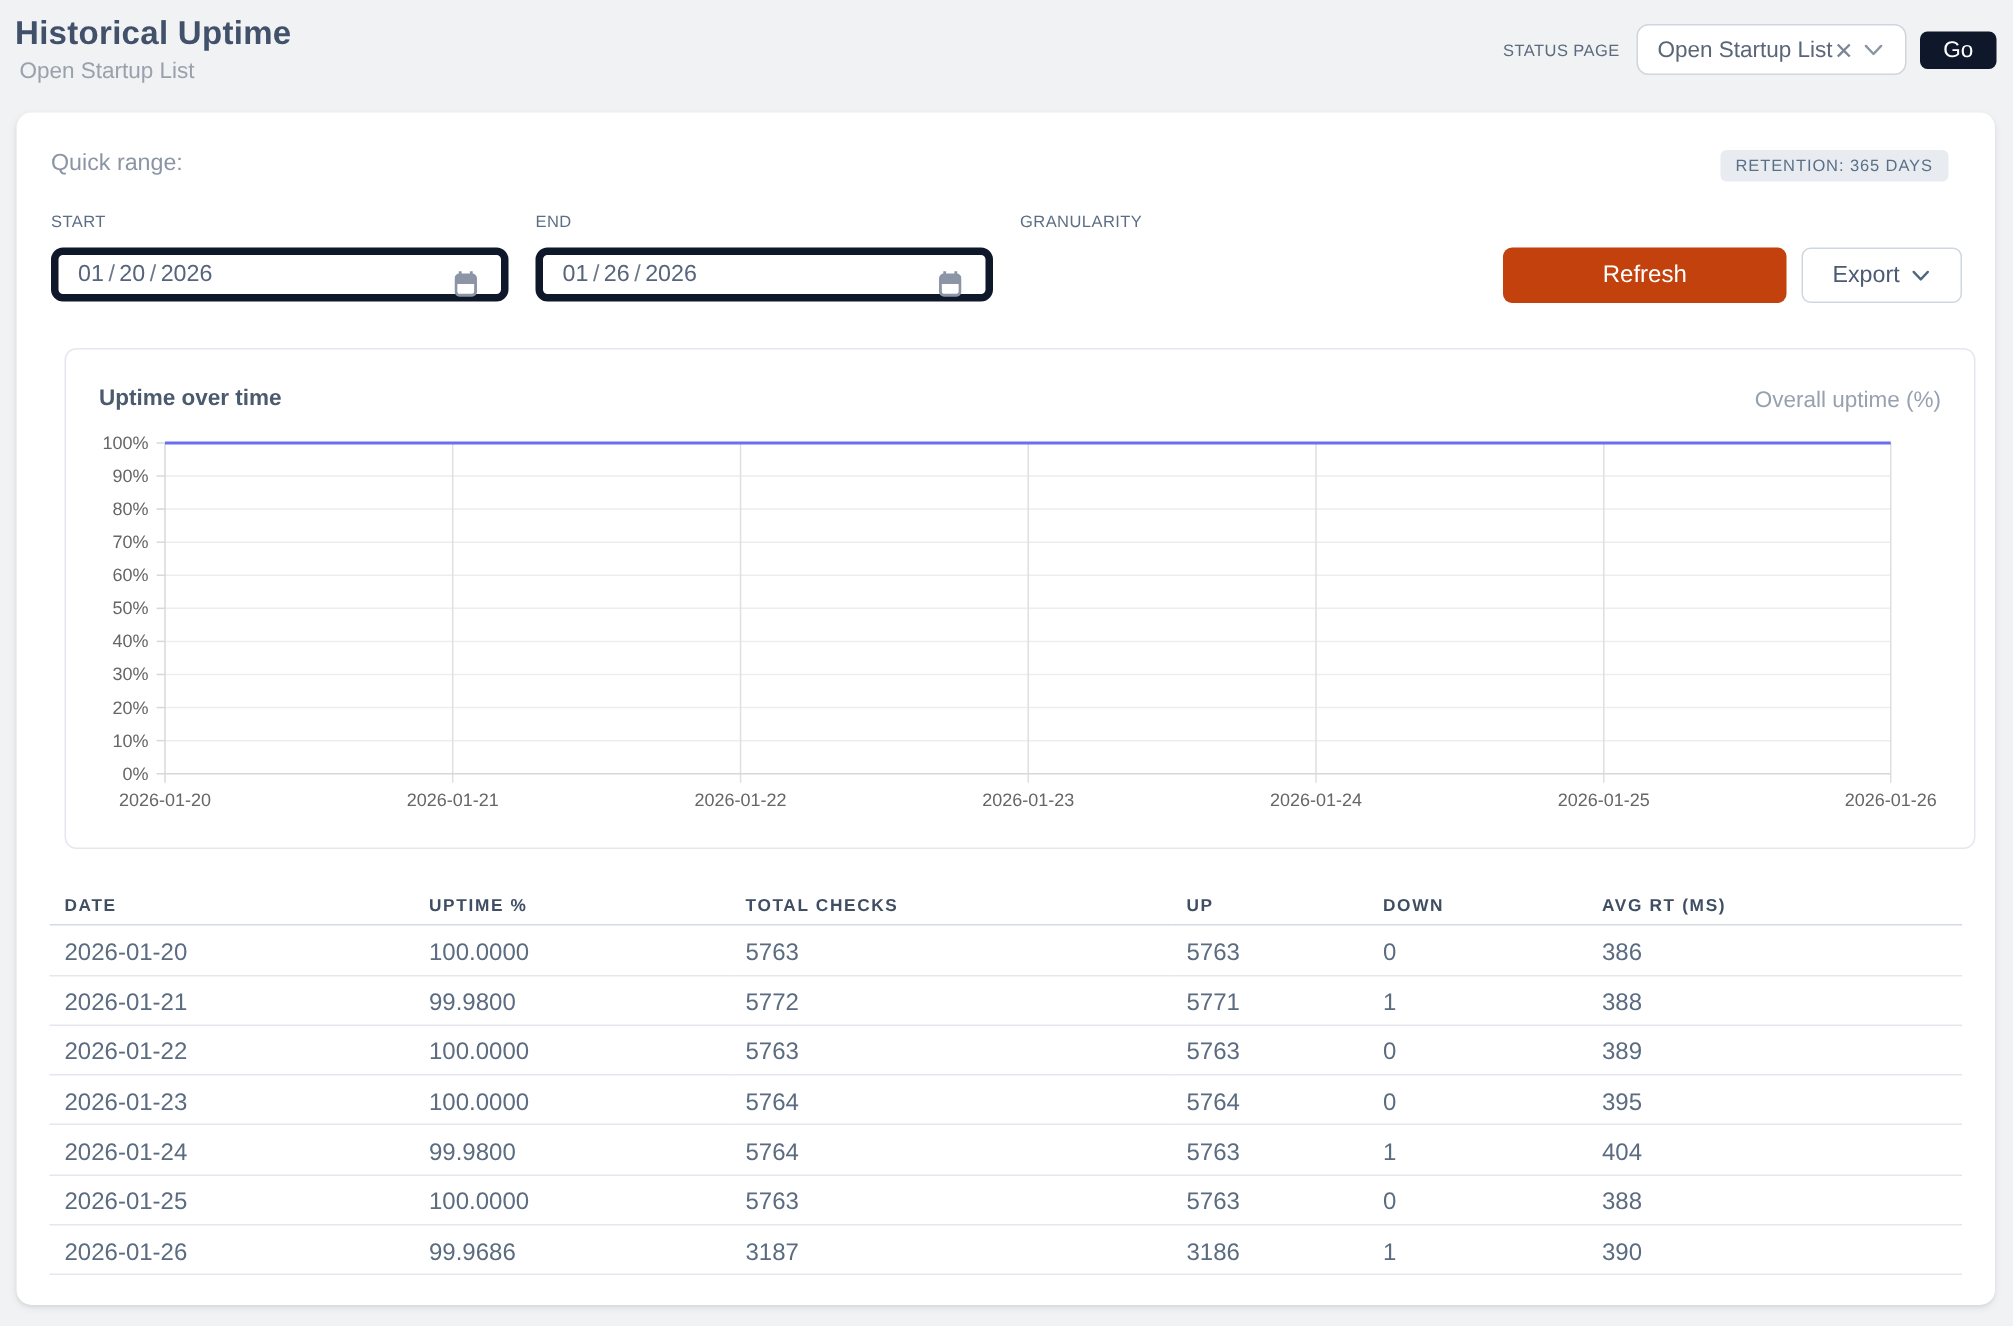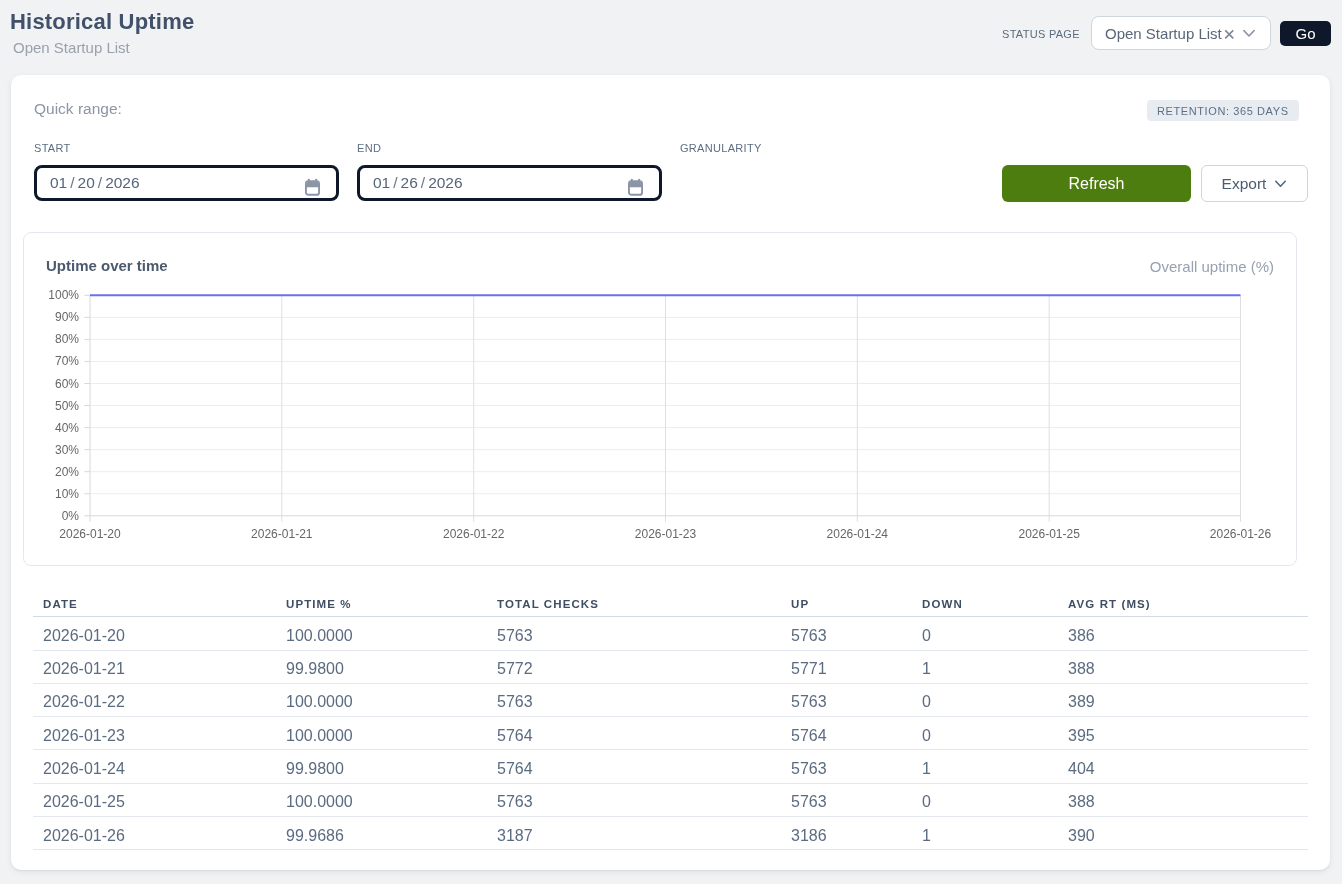--- a/index.html
+++ b/index.html
@@ -19,29 +19,29 @@
   
   .card { left:11px; top:75px; width:1319px; height:795px; background:#fff; border-radius:10px; box-shadow:0 1px 2px rgba(16,24,40,.06), 0 2px 6px rgba(16,24,40,.07); }
 
   .qr-label { left:23px; top:25px; font-size:15.5px; color:#8b95a5; }
   .seg { left:118px; top:23.5px; display:flex; border:1px solid #7a8da6; border-radius:6px; overflow:hidden; background:#fff; }
   .seg div { font-size:13px; color:#5a6b83; height:23px; display:flex; align-items:center; justify-content:center; border-left:1px solid #7a8da6; }
   .seg div:first-child { border-left:none; }
   .badge { left:1136px; top:25px; height:21px; background:#e8ecf1; border-radius:4px; color:#5a7089; font-size:11px; font-weight:400; letter-spacing:0.6px; display:flex; align-items:center; padding:0 10px; }
 
   .flabel { font-size:11px; font-weight:400; color:#5d6e84; letter-spacing:0.3px; }
-  .input { height:36px; border:3px solid #0f172a; border-radius:8px; background:#fff; display:flex; align-items:center; font-size:16px; color:#56657b; }
+  .input { height:36px; border:5px solid #0f172a; border-radius:8px; background:#fff; display:flex; align-items:center; font-size:16px; color:#56657b; }
   .dateval { display:flex; align-items:center; padding-left:13px; font-size:15.5px; }
   .dateval span.sl { margin:0 3px; color:#6b7889; }
   .calicon { position:absolute; right:16.5px; top:9.5px; }
-  .btn-refresh { left:991px; top:90px; width:189px; height:37px; background:#4d7c0f; border-radius:6px; color:#fff; font-size:16px; display:flex; align-items:center; justify-content:center; }
+  .btn-refresh { left:991px; top:90px; width:189px; height:37px; background:#c2410c; border-radius:6px; color:#fff; font-size:16px; display:flex; align-items:center; justify-content:center; }
   .btn-export { left:1190px; top:90px; width:107px; height:37px; background:#fff; border:1px solid #cfd6de; border-radius:6px; color:#4b5b72; font-size:15.5px; display:flex; align-items:center; justify-content:center; gap:8px; }
 
   
-  .chart-card { left:12px; top:156.5px; width:1274px; height:334px; border:1px solid #e4e8ee; border-radius:8px; background:#fff; }
+  .chart-card { left:32px; top:156.5px; width:1274px; height:334px; border:1px solid #e4e8ee; border-radius:8px; background:#fff; }
   .ct { left:22px; top:24px; font-size:15px; font-weight:700; color:#4c5a6e; }
   .cl { right:22px; top:25px; font-size:15px; color:#97a1b0; }
 
   
   .tablewrap { left:22px; top:515.5px; width:1275px; }
   table { border-collapse:collapse; width:100%; table-layout:fixed; font-family:"Liberation Sans", sans-serif; }
   th { font-size:11.5px; font-weight:700; color:#3f4e63; letter-spacing:1.1px; text-align:left; padding:7px 0 6.8px 10px; border-bottom:1px solid #d4dae2; }
   td { font-size:16px; color:#5b6b80; padding:4.6px 0 0 10px; height:33.3px; border-bottom:1px solid #e4e8ee; }
 </style>
 </head>

